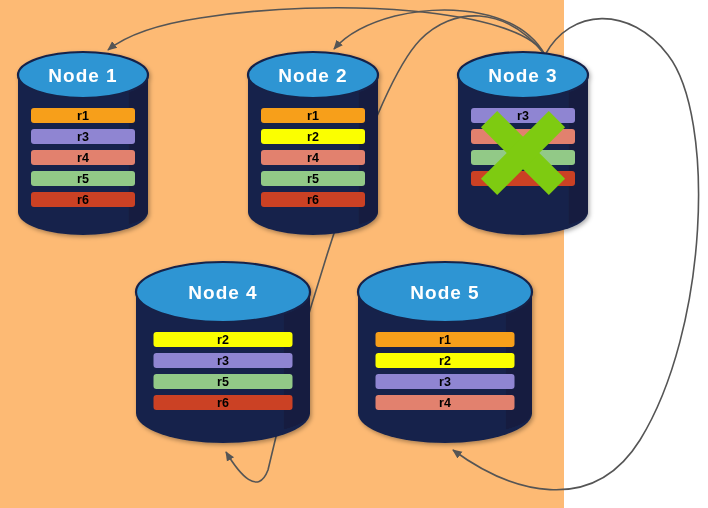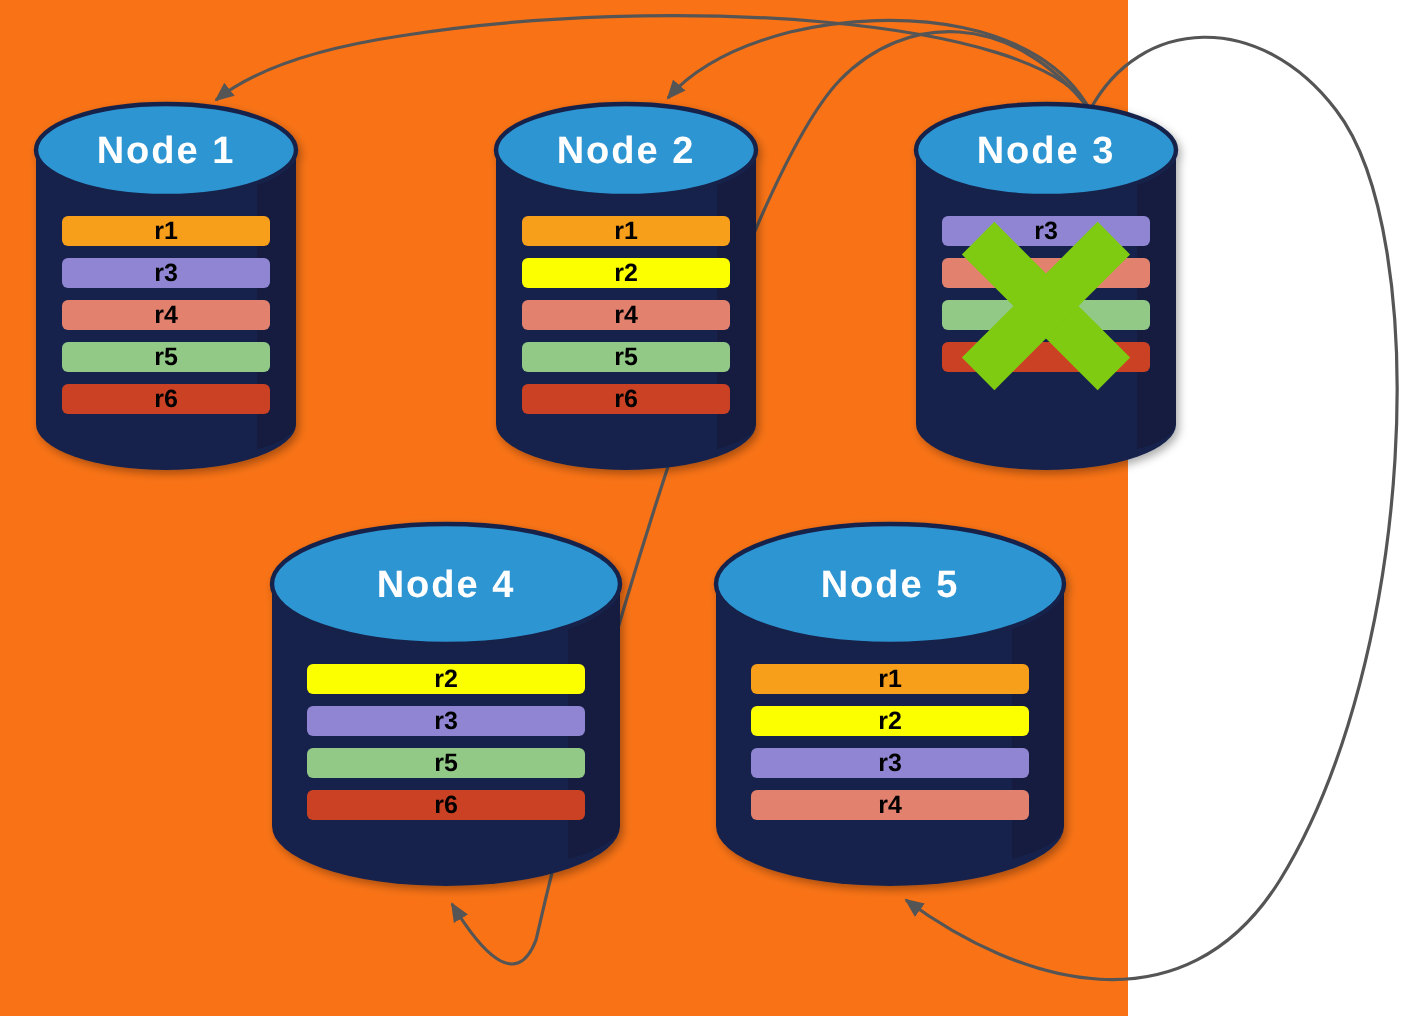--- a/index.html
+++ b/index.html
@@ -1,17 +1,17 @@
 <!DOCTYPE html>
 <html><head>
 <meta charset="utf-8">
 <style>
   html,body{margin:0;padding:0;background:#ffffff;}
   body{width:708px;height:508px;font-family:"Liberation Sans",sans-serif;overflow:hidden;}
-  #stage{position:relative;width:564px;height:508px;background:#f97316;}
+  #stage{position:relative;width:564px;height:508px;background:#fdba74;}
   #stage svg{position:absolute;left:0;top:0;width:708px;height:508px;}
   .node-label{
     font-family:"Liberation Sans",sans-serif;
     font-weight:bold;
     fill:#ffffff;
     font-size:19px;
     letter-spacing:1px;
     paint-order:stroke;
   }
   .rec-label{

